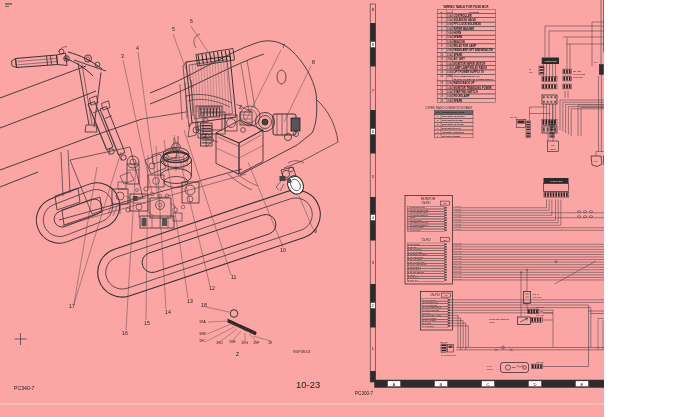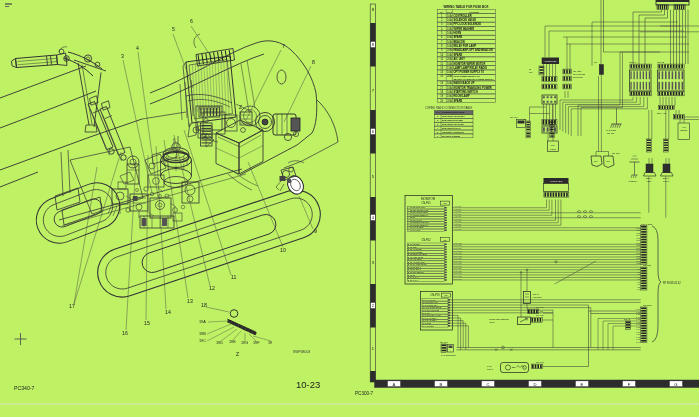--- a/index.html
+++ b/index.html
@@ -1,16 +1,16 @@
 <!DOCTYPE html>
 <html><head>
 <meta charset="utf-8">
 <style>
 html,body { margin:0; padding:0; background:#ffffff; }
-#page { position:relative; width:699px; height:417px; background:#bef264; overflow:hidden; }
+#page { position:relative; width:604px; height:417px; background:#fca5a5; overflow:hidden; }
 svg { position:absolute; left:0; top:0; }
 text { font-family:"Liberation Sans", sans-serif; }
 </style>
 </head>
 <body>
 <div id="page">
 <svg width="699" height="417" viewBox="0 0 699 417">
 
 <g>
         <line x1="5" y1="4" x2="12" y2="4" stroke="#444" stroke-width="1.2"></line>

